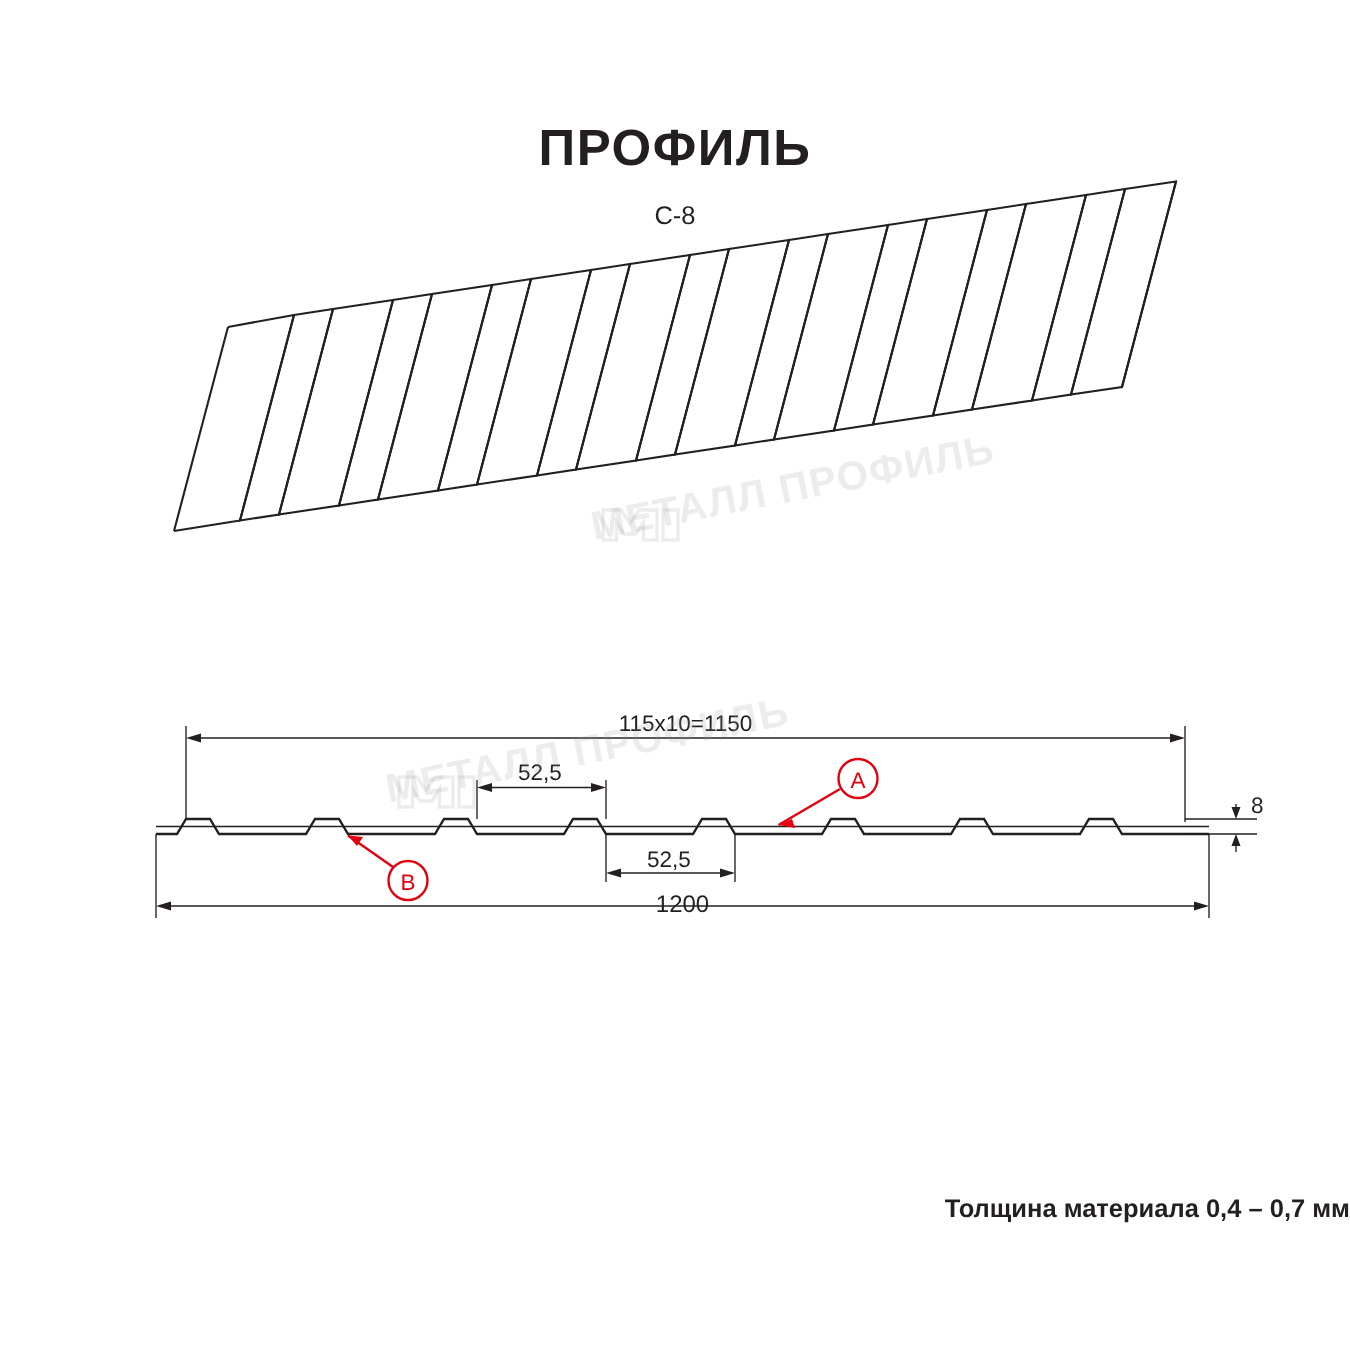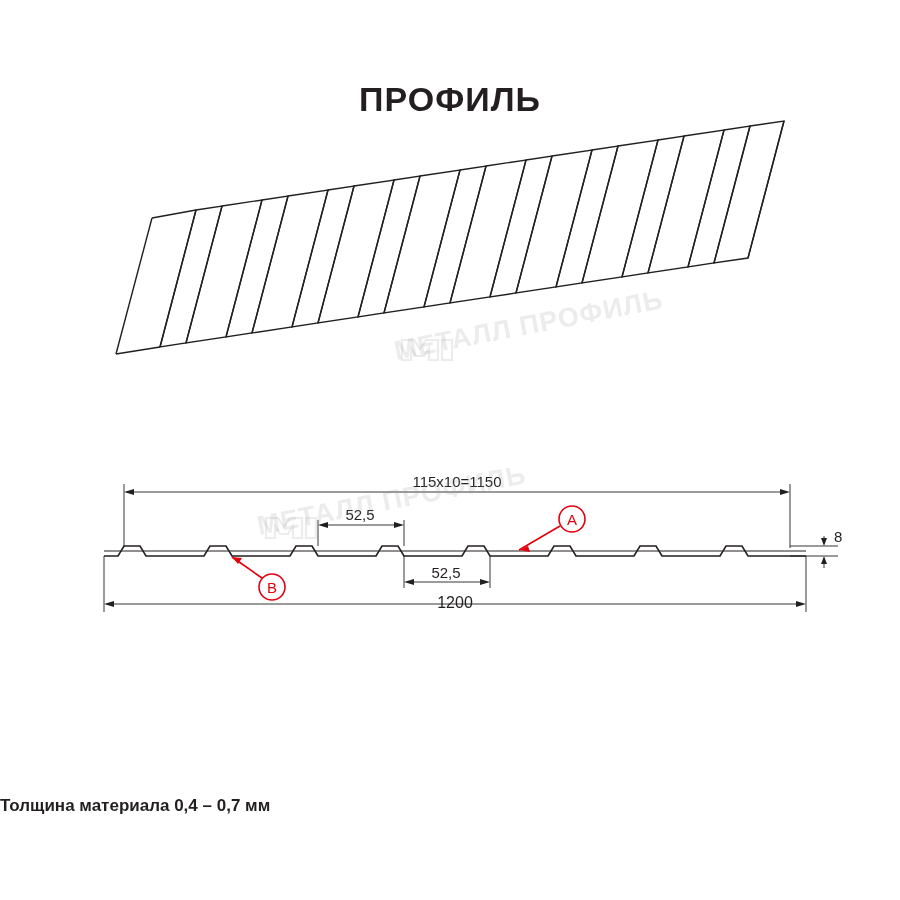--- a/index.html
+++ b/index.html
@@ -38,21 +38,21 @@
     width: 900px;
     text-align: center;
     font-size: 17px;
     color: #231f20;
   }
   .footer-note {
     position: absolute;
     top: 796px;
     left: 0;
     width: 900px;
-    text-align: left;
+    text-align: right;
     font-size: 17px;
     font-weight: bold;
     color: #231f20;
   }
   .drawing {
     position: absolute;
     top: 0;
     left: 0;
   }
   .wm {
@@ -75,20 +75,21 @@
   }
   .wm-logo-1 { top: 330px; left: 398px; }
   .wm-logo-2 { top: 508px; left: 262px; }
 </style>
 </head>
 <body>
 
 <div class="page">
 
   <div class="title">ПРОФИЛЬ</div>
+  <div class="subtitle">С-8</div>
 
   <svg class="drawing" width="900" height="900" viewBox="0 0 900 900">
     <g fill="none" stroke="#231f20" stroke-width="1.4" stroke-linejoin="miter">
 
       <path d="M152,218 L116,354"></path>
       <path d="M152,218 L196,210"></path>
       <path d="M116,354 L160,347"></path>
 
       <path d="M196,210 L160,347"></path>
       <path d="M196,210 L222,206 L186,343 L160,347 Z"></path>

